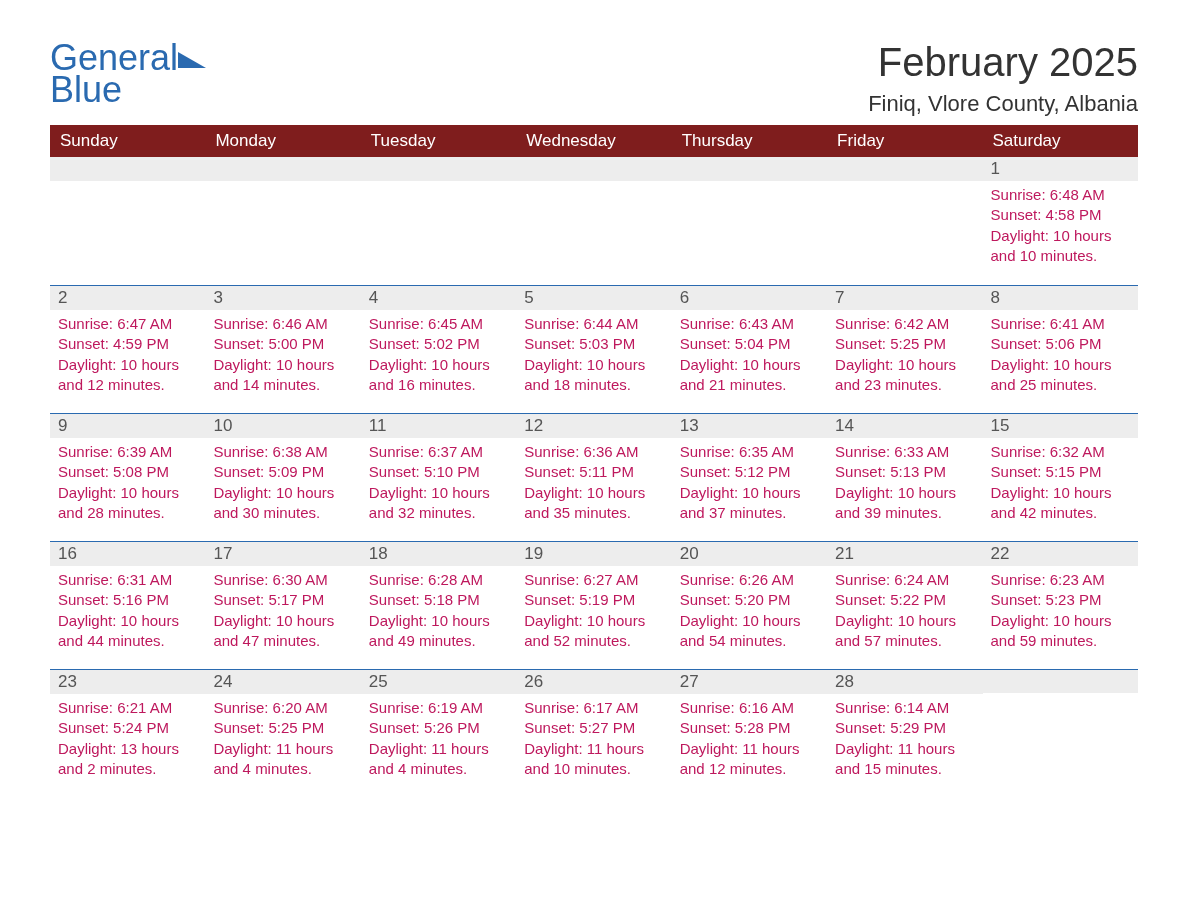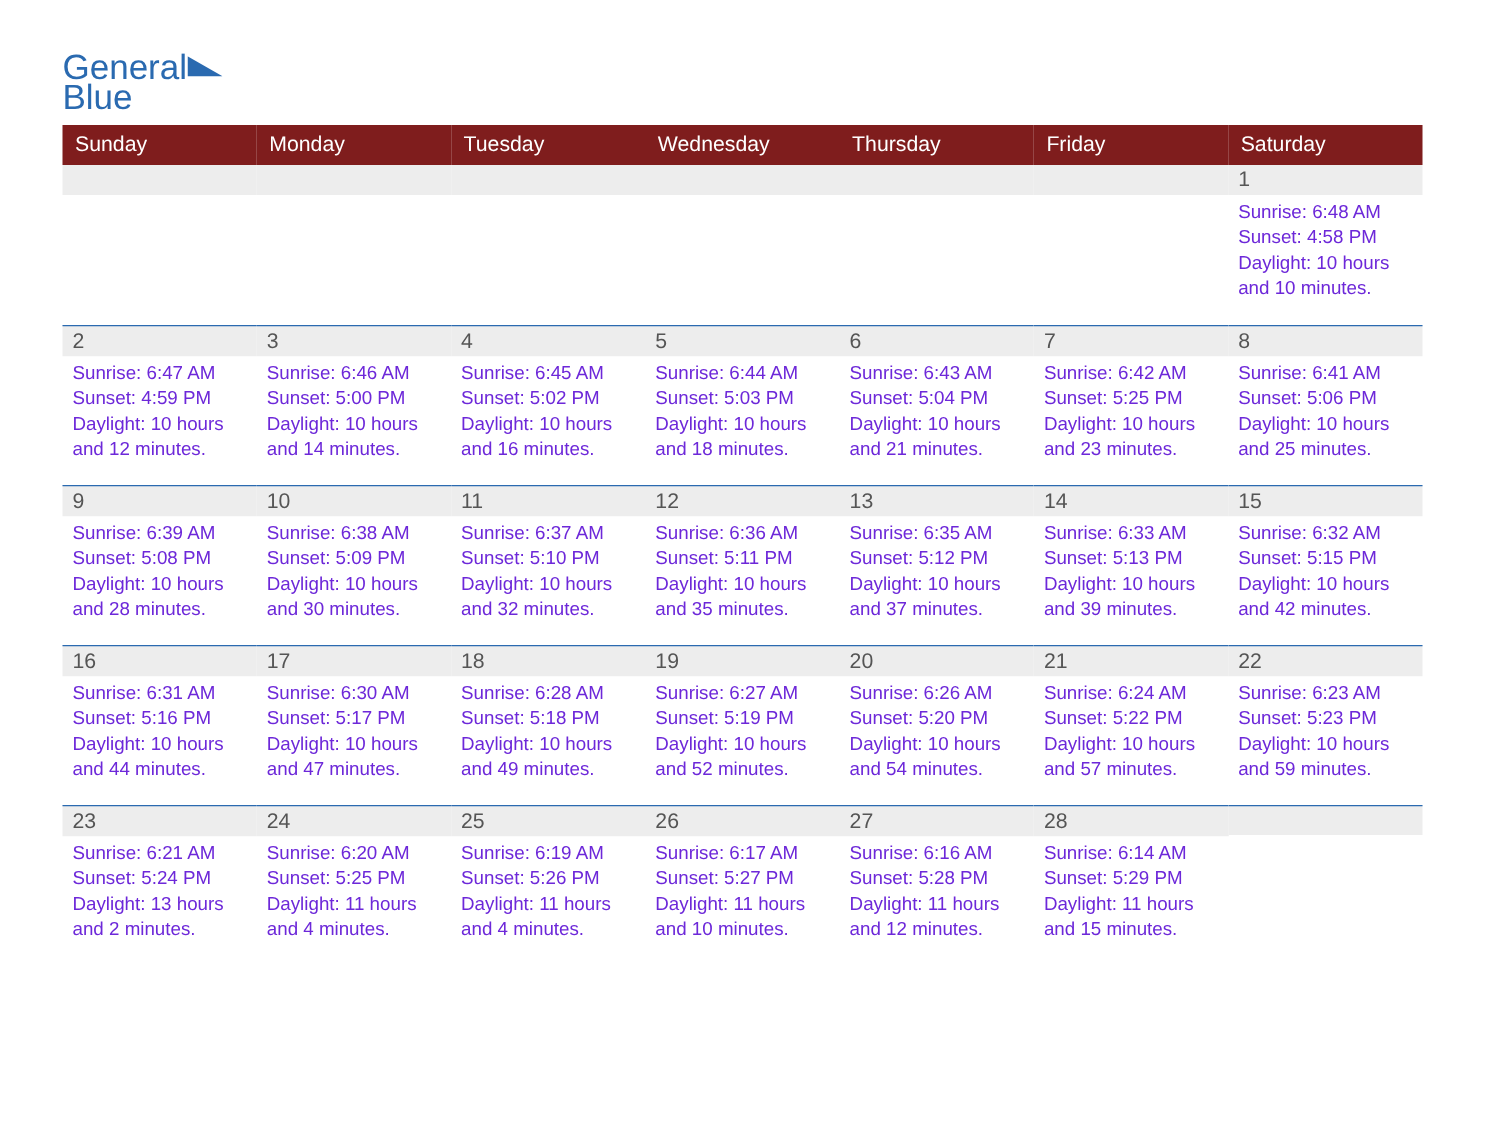--- a/index.html
+++ b/index.html
@@ -15,21 +15,21 @@
     justify-content: space-between;
     align-items: flex-start;
     margin-bottom: 8px;
   }
   .logo {
     display: flex;
     align-items: center;
     gap: 4px;
   }
   .logo-text {
-    font-size: 28px;
+    font-size: 36px;
     font-weight: 400;
     color: #2a6ab0;
     line-height: 1;
   }
   .logo-text .blue-part {
     color: #2a6ab0;
     font-weight: 400;
     display: block;
     margin-top: -4px;
   }
@@ -70,21 +70,21 @@
   .day-num-bar {
     background: #ededed;
     border-top: 1px solid #2a6ab0;
     padding: 2px 8px;
     font-size: 17px;
     color: #555;
   }
   .day-body {
     padding: 4px 8px 8px 8px;
     font-size: 15px;
-    color: #6d28d9;
+    color: #be185d;
     line-height: 1.35;
   }
   .empty .day-num-bar {
     min-height: 24px;
   }
   .week0 .day-num-bar {
     border-top: none;
   }
 </style>
 </head>
@@ -92,20 +92,24 @@
 
 <div class="header">
   <div class="logo">
     <div class="logo-text">
       <span>General</span><span class="logo-icon"><svg width="28" height="20" viewBox="0 0 28 20">
             <polygon points="0,18 28,18 0,2" fill="#2a6ab0"></polygon>
           </svg></span>
       <span class="blue-part">Blue</span>
     </div>
   </div>
+  <div class="title-block">
+    <div class="month-title">February 2025</div>
+    <div class="location">Finiq, Vlore County, Albania</div>
+  </div>
 </div>
 
 <table class="calendar">
   <thead>
     <tr id="header-row">
         <th>Sunday</th>
         <th>Monday</th>
         <th>Tuesday</th>
         <th>Wednesday</th>
         <th>Thursday</th>

